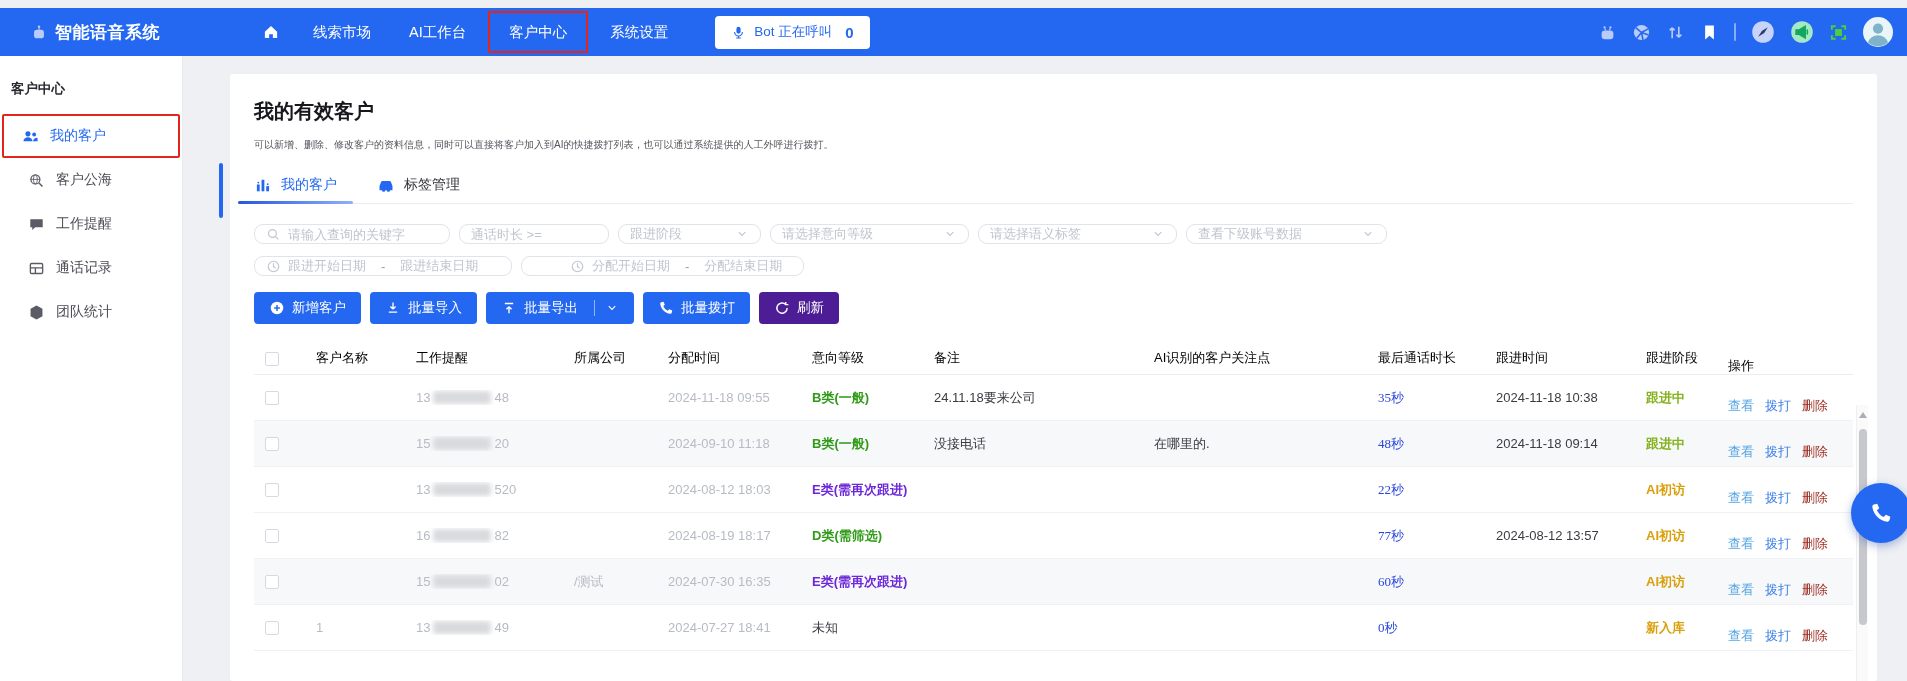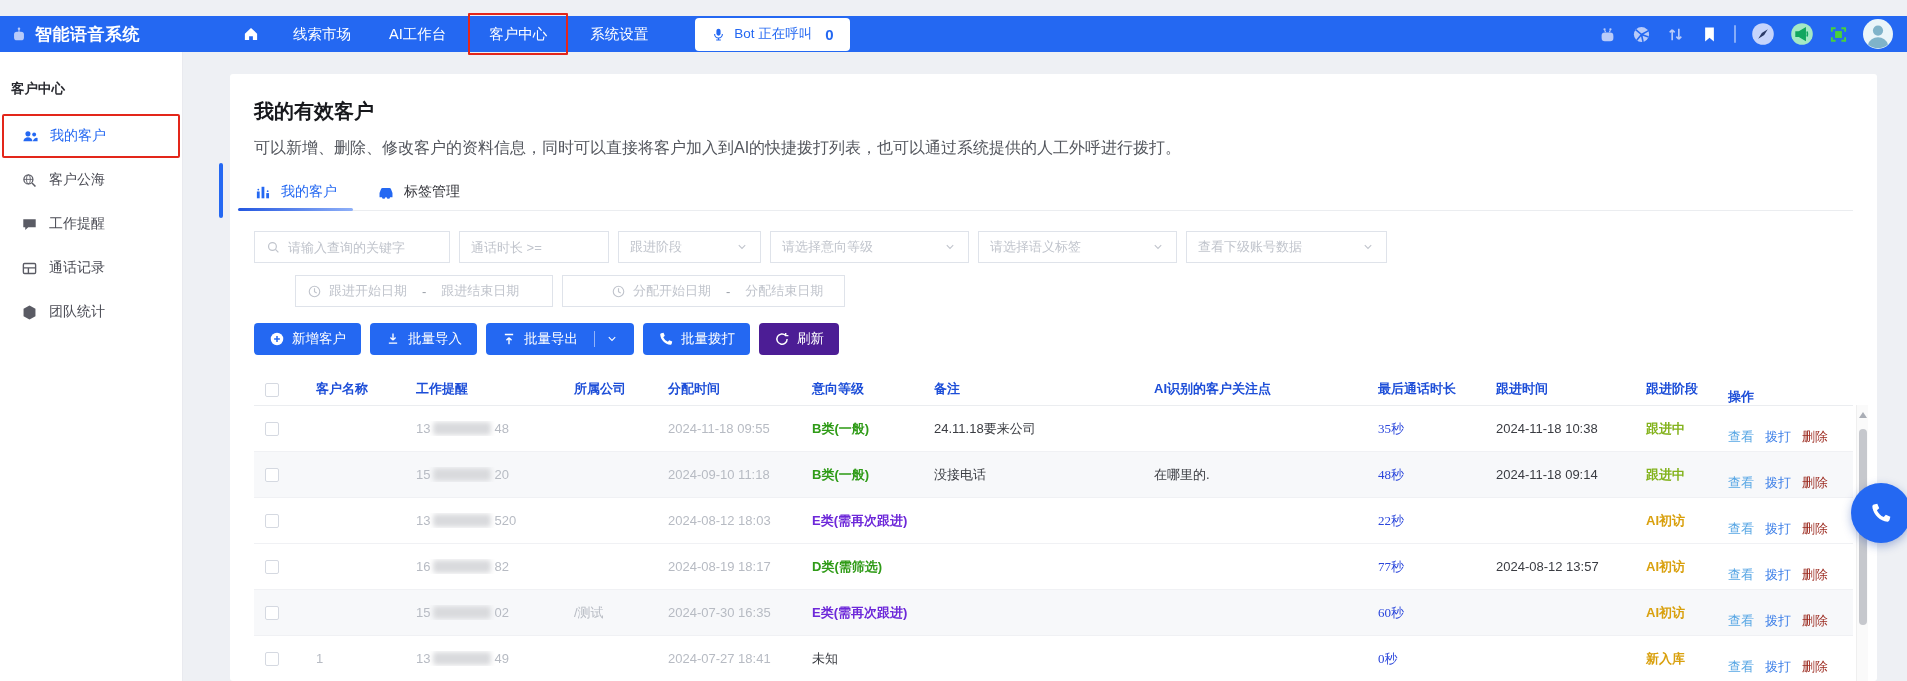--- a/index.html
+++ b/index.html
@@ -1,73 +1,73 @@
 <!DOCTYPE html>
 <html><head>
 <meta charset="utf-8">
 <style>
   *{margin:0;padding:0;box-sizing:border-box;font-family:"Liberation Sans","DejaVu Sans",sans-serif;}
   html,body{width:1907px;height:681px;overflow:hidden;background:#eef0f4;position:relative;}
   svg{display:block;}
   
-  .topnav{position:absolute;top:16px;left:0;right:0;height:36px;background:#2468f2;display:flex;align-items:center;color:#fff;z-index:5;}
+  .topnav{position:absolute;top:8px;left:0;right:0;height:48px;background:#2468f2;display:flex;align-items:center;color:#fff;z-index:5;padding-left:20px;}
   .logo{display:flex;align-items:center;gap:7px;margin-left:10px;font-size:17px;font-weight:bold;letter-spacing:.5px;width:170px;color:#fff;}
   .logo .lg-ic{color:#b9cbf9;}
   .nav-home{margin-left:48px;padding:0 14px;height:48px;display:flex;align-items:center;cursor:pointer;}
   .nav-menu{display:flex;align-items:center;height:48px;}
   .nav-item{padding:0 19px;height:48px;display:flex;align-items:center;font-size:14.5px;cursor:pointer;white-space:nowrap;}
   .nav-item.hl{border:2.5px solid #e3261a;height:42px;margin:0 3px;border-radius:1px;}
   .bot-btn{margin-left:28px;height:33px;background:#fff;border:none;border-radius:4px;color:#2468f2;display:flex;align-items:center;gap:8px;padding:0 16px;font-size:13.5px;cursor:pointer;}
   .bot-count{font-weight:bold;font-size:15px;margin-left:5px;}
   .nav-right{margin-left:auto;display:flex;align-items:center;gap:15px;margin-right:14px;}
   .nri{color:#b9cbf9;cursor:pointer;display:flex;align-items:center;}
   .nav-divider{width:2px;height:18px;background:rgba(255,255,255,.45);border-radius:1px;}
   
   .sidebar{position:absolute;top:48px;left:0;width:183px;bottom:0;background:#fff;border-right:1px solid #e9eaef;z-index:4;}
   .sidebar-title{margin:32px 0 16px 11px;font-size:13.5px;font-weight:bold;color:#2a2b31;}
-  .side-item{height:44px;display:flex;align-items:center;gap:11px;padding-left:21px;font-size:14px;color:#4b4c55;cursor:pointer;}
+  .side-item{height:44px;display:flex;align-items:center;gap:11px;padding-left:28px;font-size:14px;color:#4b4c55;cursor:pointer;}
   .side-item .si-ic{color:#5a5b64;display:flex;}
   .side-item.active{color:#2468f2;}
   .side-item.active .si-ic{color:#2468f2;}
   .side-item.annotated{border:2.5px solid #e3261a;border-radius:2px;margin:0 2px;padding-left:18px;}
   .blue-indicator{position:absolute;left:219px;top:163px;width:4px;height:55px;background:#2468f2;border-radius:2px;z-index:6;}
   
   .card{position:absolute;left:230px;top:74px;width:1647px;bottom:0;background:#fff;border-radius:3px;padding:24px 24px 0 24px;}
   .page-title{font-size:20px;color:#17181c;font-weight:bold;}
-  .page-desc{margin-top:13px;font-size:16px;color:#53565d;}
+  .page-desc{margin-top:13px;font-size:10px;color:#53565d;}
   .tabs{margin-top:14px;display:flex;gap:40px;border-bottom:1px solid #ebedf0;height:38px;}
   .tab{display:flex;gap:9px;align-items:center;font-size:14px;color:#33343a;position:relative;cursor:pointer;}
   .tab .tab-ic{color:#2468f2;display:flex;}
   .tab.active{color:#2468f2;}
   .tab.active::after{content:"";position:absolute;left:-16px;right:-16px;bottom:-1px;height:3px;background:linear-gradient(90deg,#2457e0,#8fb0f8);border-radius:2px;}
   .filters{display:flex;gap:9px;margin-top:20px;}
   .filters.r2{margin-top:12px;}
-  .fbox{height:32px;border:1px solid #dfe3ea;border-radius:0;display:flex;align-items:center;padding:0 11px;gap:7px;color:#c0c4cc;font-size:13px;background:#fff;cursor:pointer;}
+  .fbox{height:20px;border:1px solid #dfe3ea;border-radius:9px;display:flex;align-items:center;padding:0 11px;gap:7px;color:#c0c4cc;font-size:13px;background:#fff;cursor:pointer;}
   .fbox .fic{color:#c0c4cc;display:flex;}
   .fbox input{border:none;outline:none;flex:1;min-width:0;font-size:13px;color:#333;background:transparent;}
   .fbox input::placeholder{color:#c0c4cc;}
   .fbox .chev{margin-left:auto;color:#c0c4cc;display:flex;}
   .filters.r1 .fbox:nth-child(1){width:196px;}
   .filters.r1 .fbox:nth-child(2){width:150px;}
   .filters.r1 .fbox:nth-child(3){width:143px;}
   .filters.r1 .fbox:nth-child(4){width:199px;}
   .filters.r1 .fbox:nth-child(5){width:199px;}
   .filters.r1 .fbox:nth-child(6){width:201px;}
-  .filters.r2 .fbox:nth-child(1){width:258px;margin-left:41px;}
+  .filters.r2 .fbox:nth-child(1){width:258px;}
   .filters.r2 .fbox:nth-child(2){width:283px;padding-left:48px;}
   .dr-sep{color:#9aa0a8;padding:0 8px;}
   .actions{display:flex;gap:9px;margin-top:16px;}
   .btn{height:32px;border:none;border-radius:4px;color:#fff;font-size:13.5px;display:flex;align-items:center;gap:7px;padding:0 15px;background:#2468f2;cursor:pointer;white-space:nowrap;}
   .btn.green{background:#4c1d95;}
   .btn .b-div{width:1px;height:16px;background:rgba(255,255,255,.5);margin:0 3px 0 9px;}
   .btn .b-ic{display:flex;}
   
   .table{margin-top:18px;font-size:13px;}
   .trow{display:flex;align-items:center;height:46px;border-bottom:1px solid #f0f1f4;}
-  .thead .trow{height:33px;border-bottom:1px solid #ebedf0;color:#1d4ed8;font-weight:bold;justify-content:flex-end;}
+  .thead .trow{height:33px;border-bottom:1px solid #ebedf0;color:#000000;font-weight:normal;justify-content:flex-end;}
   .trow.alt{background:#f7f8fa;}
   .cell{padding-left:12px;overflow:hidden;white-space:nowrap;flex:none;}
   .c0{width:50px;padding-left:11px;}.c1{width:100px;}.c2{width:158px;}.c3{width:94px;}
   .c4{width:144px;}.c5{width:122px;}.c6{width:220px;}.c7{width:224px;}
   .c8{width:118px;}.c9{width:150px;}.c10{width:82px;}.c11{width:137px;margin-top:16px;}
   .ckb{display:inline-block;width:14px;height:14px;border:1px solid #d5d9e1;border-radius:2px;background:#fff;cursor:pointer;vertical-align:middle;}
   .muted{color:#b7bbc3;}
   .dark-txt{color:#3a3c42;}
   .blur-chip{display:inline-block;width:58px;height:13px;background:#d9dadd;border-radius:3px;filter:blur(2.5px);vertical-align:-2px;margin:0 3px;}
   .intent.green{color:#2f9b17;font-weight:bold;}

